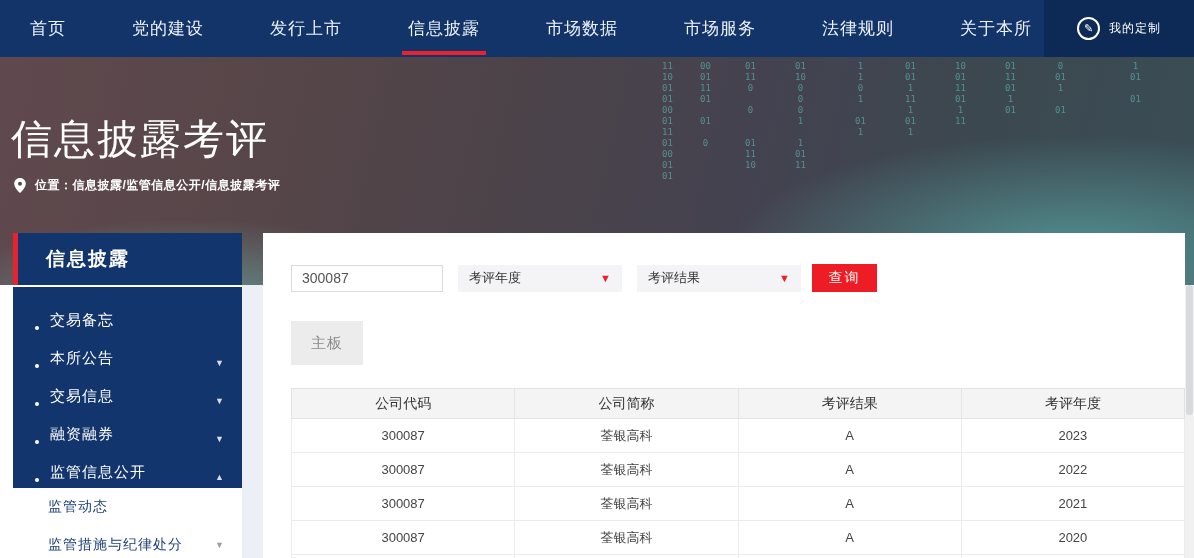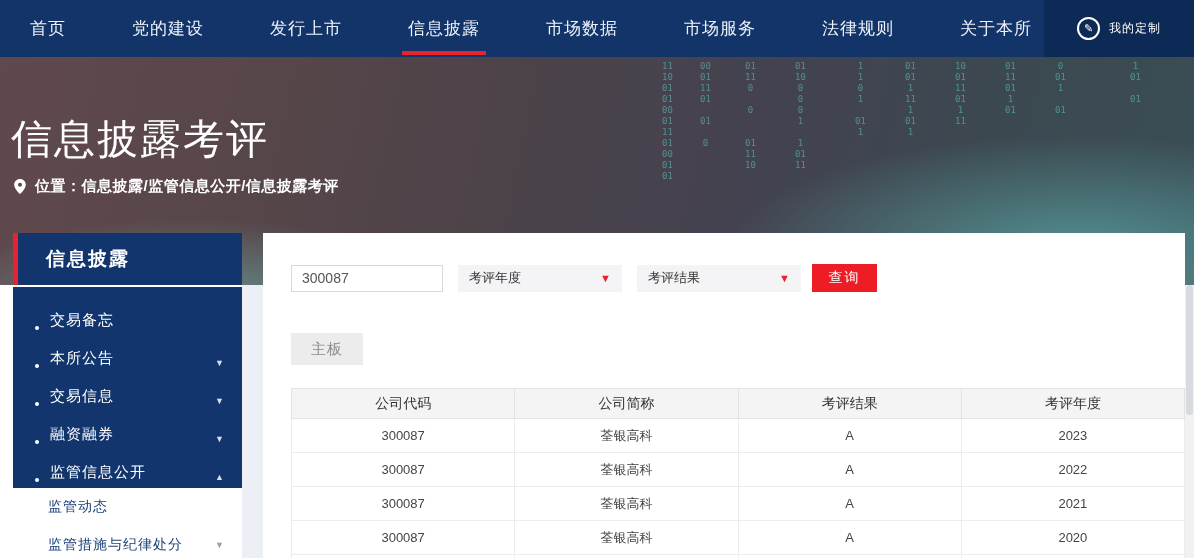--- a/index.html
+++ b/index.html
@@ -25,21 +25,21 @@
       radial-gradient(ellipse 520px 170px at 52% 122%, rgba(105,215,210,0.42), transparent 62%),
       radial-gradient(ellipse 560px 190px at 90% 86%,  rgba(110,220,214,0.48), transparent 62%),
       radial-gradient(ellipse 340px 130px at 72% 118%, rgba(226,150,150,0.22), transparent 64%),
       radial-gradient(ellipse 300px 110px at 99% 118%, rgba(226,150,150,0.20), transparent 64%);
   }
   .rain { position:absolute; top:0; left:0; width:100%; height:100%; }
   .rain-col { position:absolute; top:4px; color:rgba(95,205,198,0.55); font-family:"DejaVu Sans Mono",monospace; font-size:9px; line-height:11px; white-space:pre-line; text-align:center; }
   .banner-title { position:absolute; left:11px; top:55px; color:#ffffff; font-size:41px; letter-spacing:2px; z-index:2; }
   .crumb { position:absolute; left:13px; top:120px; display:flex; align-items:center; gap:8px; z-index:2; }
   .crumb svg { display:block; }
-  .crumb-text { color:#ffffff; font-size:15px; font-weight:bold; letter-spacing:0.5px; }
+  .crumb-text { color:#ffffff; font-size:12px; font-weight:bold; letter-spacing:0.5px; }
 
   
   .sidebar { position:absolute; left:13px; top:233px; width:229px; z-index:10; }
   .sidebar-head { height:52px; background:#12356d; border-left:5px solid #e8232d; display:flex; align-items:center; padding-left:28px; margin-bottom:2px; }
   .sidebar-head span { color:#ffffff; font-size:19px; font-weight:bold; letter-spacing:2px; }
   .sidebar-menu { background:#12356d; padding:5px 0 6px 0; }
   .sb-item { height:38px; display:flex; align-items:flex-end; padding:0 18px 0 22px; cursor:pointer; }
   .sb-bullet { width:4px; height:4px; border-radius:50%; background:#ffffff; margin-right:11px; flex:0 0 auto; }
   .sb-label { color:#ffffff; font-size:15px; letter-spacing:1px; flex:1; }
   .sb-arrow { color:#d6deec; font-size:9px; }
@@ -55,21 +55,21 @@
   .sel { width:164px; height:27px; background:#f4f4f6; display:flex; align-items:center; justify-content:space-between; padding:0 11px; cursor:pointer; }
   .sel:nth-of-type(2){ margin-left:15px; }
   .sel .sel-lbl { font-size:13px; color:#333; }
   .sel .caret { color:#e8232d; font-size:11px; }
   .sel1 { margin-left:15px; }
   .sel2 { margin-left:11px; }
   .query-btn { margin-left:11px; width:65px; height:28px; background:#ee1c25; color:#ffffff; font-size:14px; border:none; cursor:pointer; letter-spacing:2px; font-family:"Liberation Sans",sans-serif; }
 
   .tabs { position:absolute; left:28px; top:85px; height:47px; display:flex; align-items:flex-end; }
   .tab { display:flex; align-items:center; justify-content:center; cursor:pointer; letter-spacing:1px; }
-  .tab.inactive { width:72px; height:32px; background:#ececec; color:#8a8a8a; font-size:15px; margin-right:4px; }
+  .tab.inactive { width:72px; height:44px; background:#ececec; color:#8a8a8a; font-size:15px; margin-right:4px; }
   .tab.active { width:88px; height:47px; background:#ee1c25; color:#ffffff; font-size:15px; }
 
   .tbl { position:absolute; left:28px; top:155px; width:894px; border-collapse:collapse; table-layout:fixed; }
   .tbl th { height:30px; background:#f4f4f4; color:#333; font-size:14px; font-weight:normal; border:1px solid #e3e3e3; }
   .tbl td { height:34px; color:#444; font-size:13px; text-align:center; border:1px solid #ececec; background:#fff; }
 
   
   .gutter { position:absolute; left:242px; top:285px; width:21px; height:273px; background:#edeff7; z-index:2; }
   .scroll-strip { position:absolute; right:0; top:285px; width:9px; height:273px; background:#f1f1f1; z-index:6; }
   .scroll-thumb { position:absolute; right:1px; top:0; width:7px; height:130px; background:#d7dade; border-radius:4px; }

